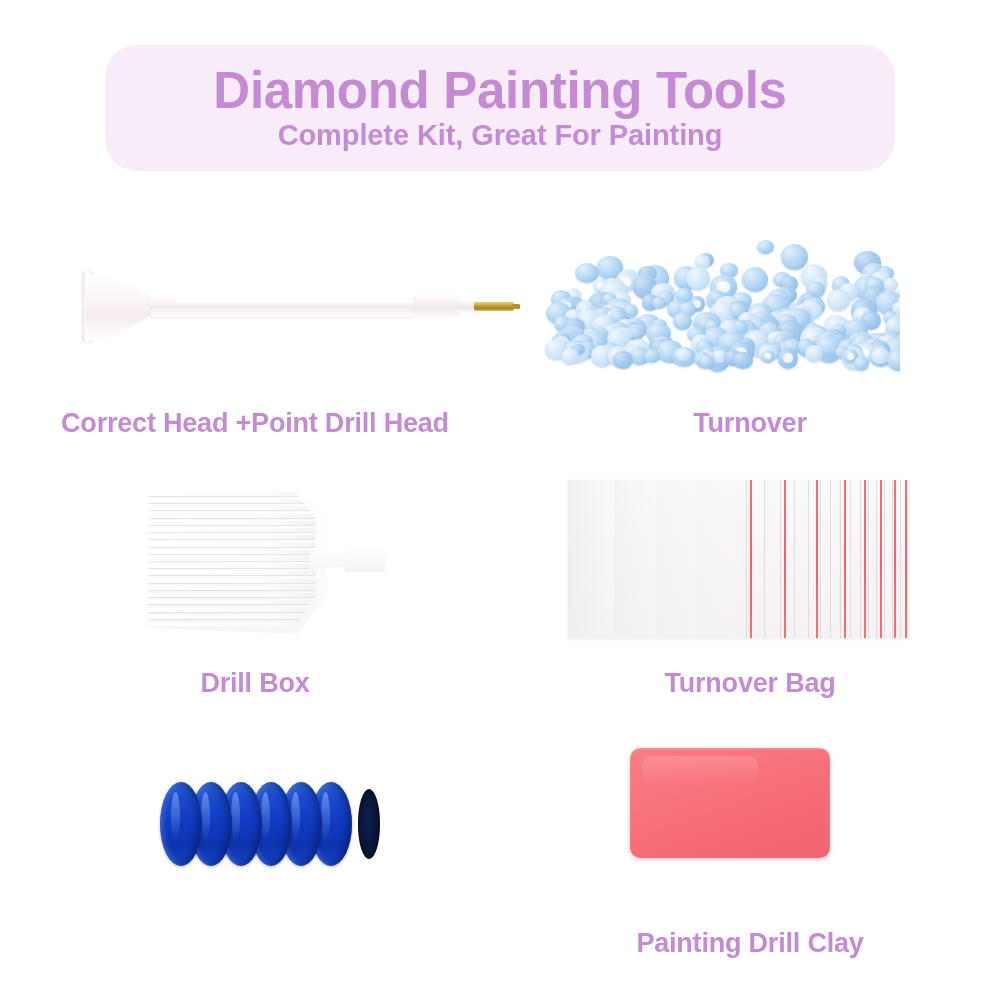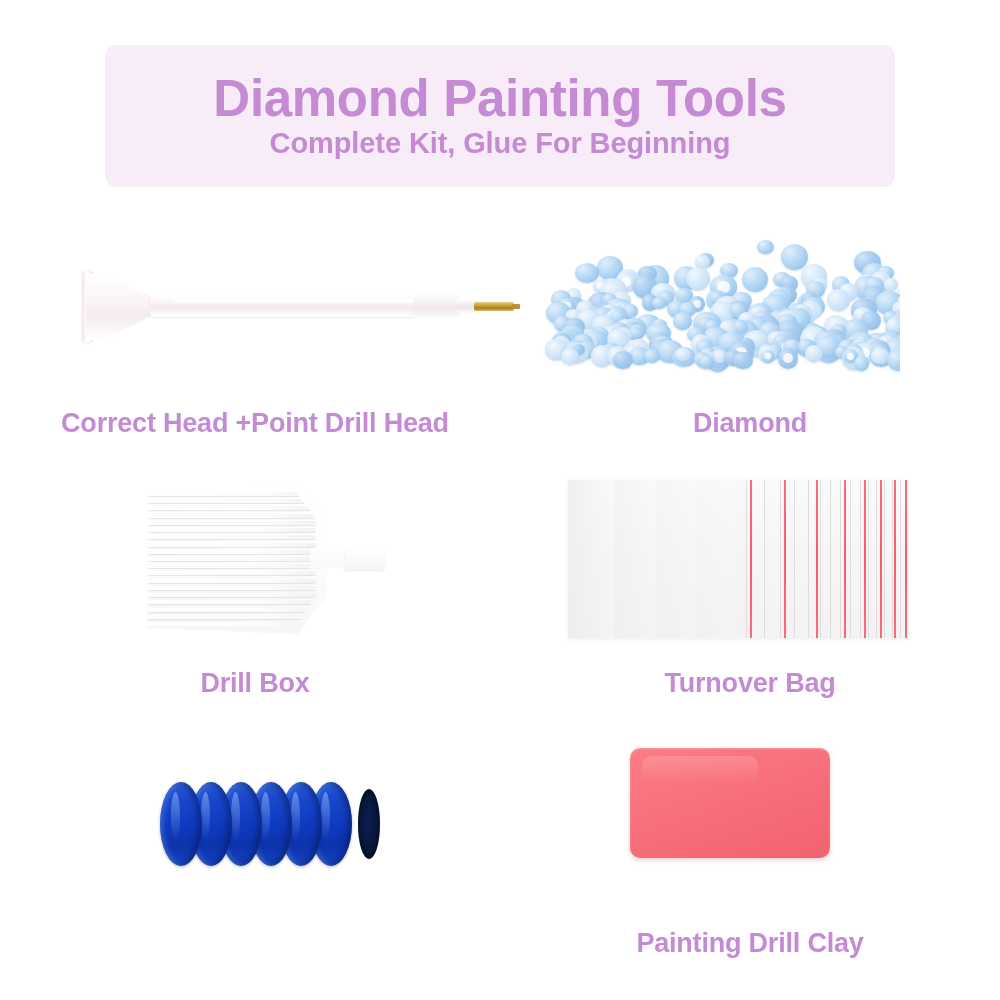--- a/index.html
+++ b/index.html
@@ -8,23 +8,23 @@
     width:1000px;height:1000px;
     background:#ffffff;
     font-family:"Liberation Sans", sans-serif;
     overflow:hidden;
     position:relative;
   }
   #page{position:relative;width:1000px;height:1000px;}
 
   
   .banner{
-    position:absolute;left:105px;top:45px;width:790px;height:142px;
+    position:absolute;left:105px;top:45px;width:790px;height:126px;
     background:#f7ecf8;
-    border-radius:12px;
+    border-radius:32px;
     display:flex;flex-direction:column;
     align-items:center;justify-content:center;
   }
   .banner-title{
     font-size:51px;font-weight:bold;color:#c48ad4;
     letter-spacing:-0.3px;line-height:1.02;
     margin:0 0 3px 0;white-space:nowrap;
   }
   .banner-sub{
     font-size:29px;font-weight:bold;color:#c48ad4;
@@ -168,21 +168,21 @@
     border-radius:9px;background:linear-gradient(180deg,rgba(255,190,195,.30),rgba(255,190,195,0));
   }
 </style>
 </head>
 <body>
 
 <div id="page">
 
   <div class="banner">
     <div class="banner-title">Diamond Painting Tools</div>
-    <div class="banner-sub">Complete Kit, Glue For Beginning</div>
+    <div class="banner-sub">Complete Kit, Great For Painting</div>
   </div>
 
   <div class="grid">
 
     <div class="row">
 
       <div class="cell left">
         <div class="art">
           <div class="pen-wrap">
             <div class="pen-head-plate"></div>
@@ -433,21 +433,21 @@
               <div class="dd deep" style="width: 26.8px; height: 23.4px; left: 311.8px; top: 33.1px; z-index: 33;"></div>
               <div class="dd" style="width: 25.5px; height: 22.3px; left: 243.3px; top: 89.9px; z-index: 90;"></div>
               <div class="dd ring" style="width: 14px; height: 13.1px; left: 219.1px; top: 131.8px; z-index: 132;"></div>
               <div class="dd pale ring" style="width: 25.3px; height: 20.4px; left: 309.6px; top: 124.9px; z-index: 125;"></div>
               <div class="dd pale" style="width: 17.9px; height: 16.9px; left: 328.9px; top: 129.6px; z-index: 130;"></div>
               <div class="dd" style="width: 26px; height: 24.1px; left: 205.4px; top: 84.8px; z-index: 85;"></div>
               <div class="dd" style="width: 16.3px; height: 15.7px; left: 255.7px; top: 120.6px; z-index: 121;"></div>
               <div class="dd" style="width: 21.4px; height: 18.4px; left: 308.8px; top: 112.5px; z-index: 113;"></div>
             </div>
         </div>
-        <div class="label">Diamond</div>
+        <div class="label">Turnover</div>
       </div>
     </div>
 
     <div class="row">
 
       <div class="cell left">
         <div class="art">
           <div class="tray">
             <div class="tray-body"></div>
             <div class="ridges" id="tray-ridges">

